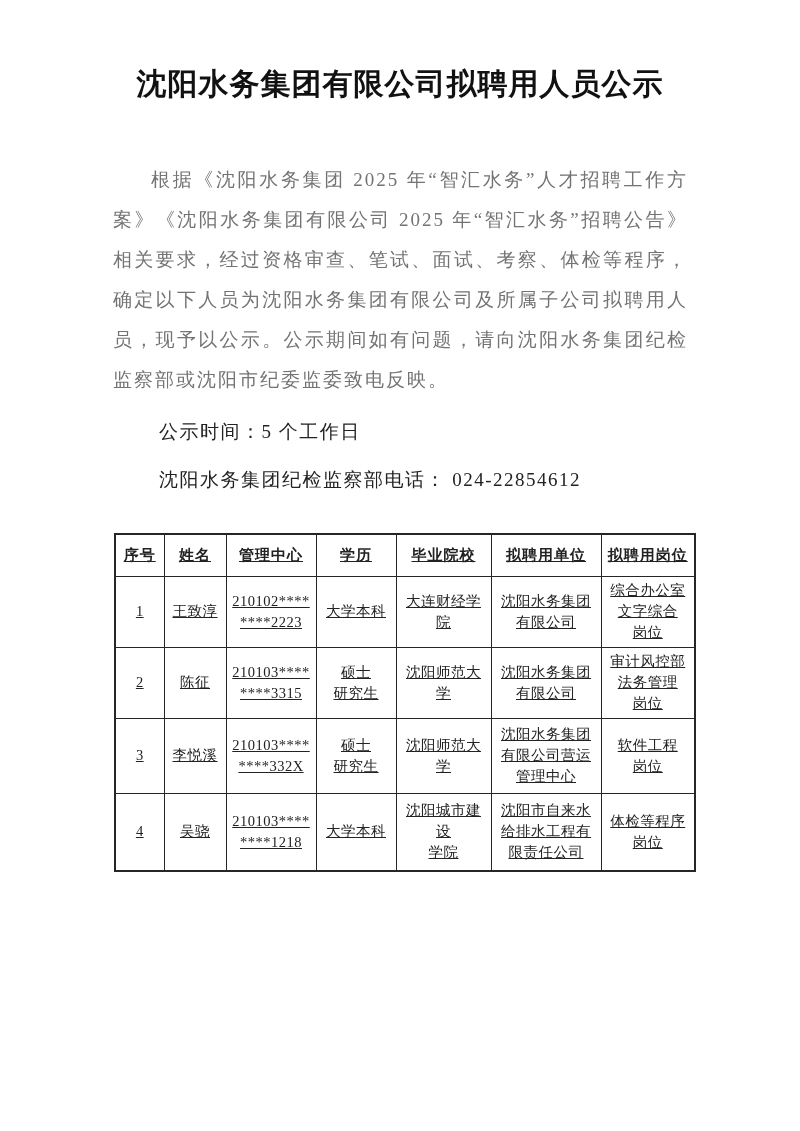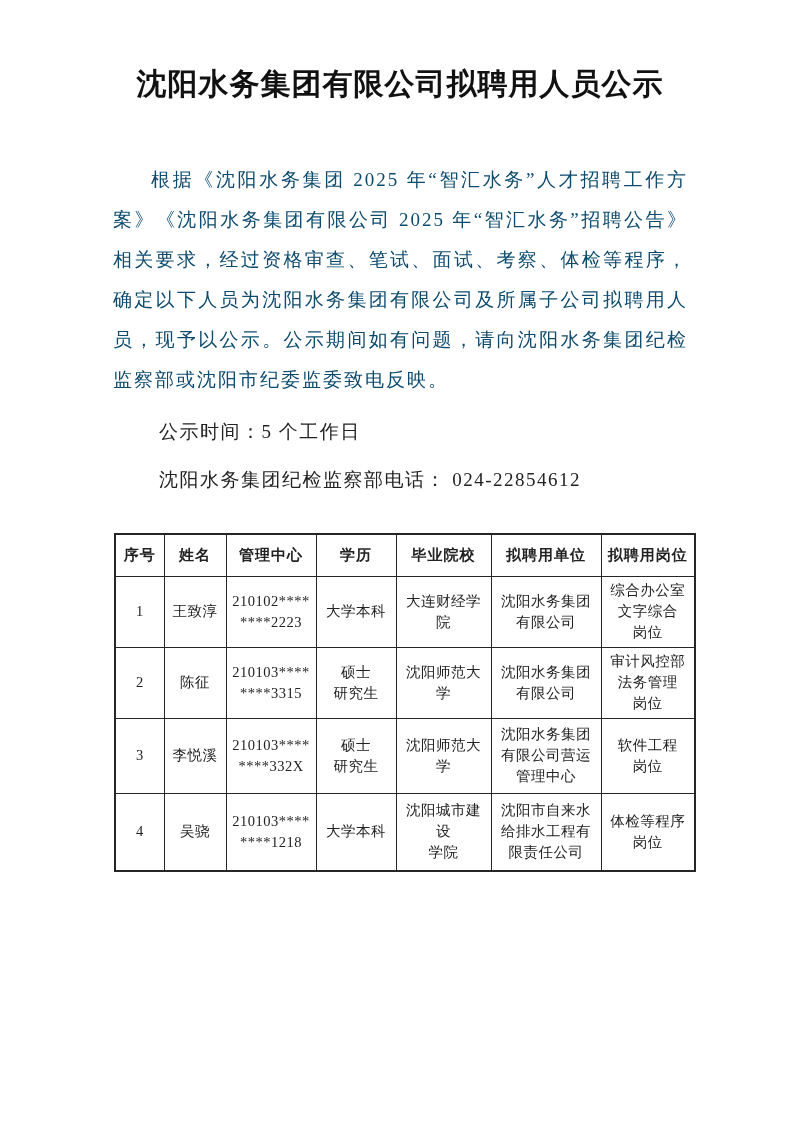--- a/index.html
+++ b/index.html
@@ -27,21 +27,21 @@
     color: #111111;
   }
   .body-text {
     margin: 55px 112px 0 113px;
     width: 575px;
     font-size: 19px;
     line-height: 40px;
     letter-spacing: 2px;
     text-align: justify;
     text-indent: 2em;
-    color: #0c4a6e;
+    color: #737373;
   }
   .info-lines {
     margin: 12px 0 0 113px;
   }
   .info-lines p {
     margin: 8px;
     padding-left: 2em;
     font-size: 19px;
     line-height: 40px;
     letter-spacing: 1.5px;
@@ -55,20 +55,21 @@
     border: 2px solid #262626;
   }
   table.candidates th,
   table.candidates td {
     border: 1px solid #262626;
     text-align: center;
     vertical-align: middle;
     padding: 2px 3px;
     white-space: pre-line;
     color: #222222;
+    text-decoration: underline;
   }
   table.candidates th {
     font-size: 15px;
     font-weight: bold;
     height: 42px;
     letter-spacing: 1px;
   }
   table.candidates td {
     font-size: 14.5px;
     line-height: 21px;

